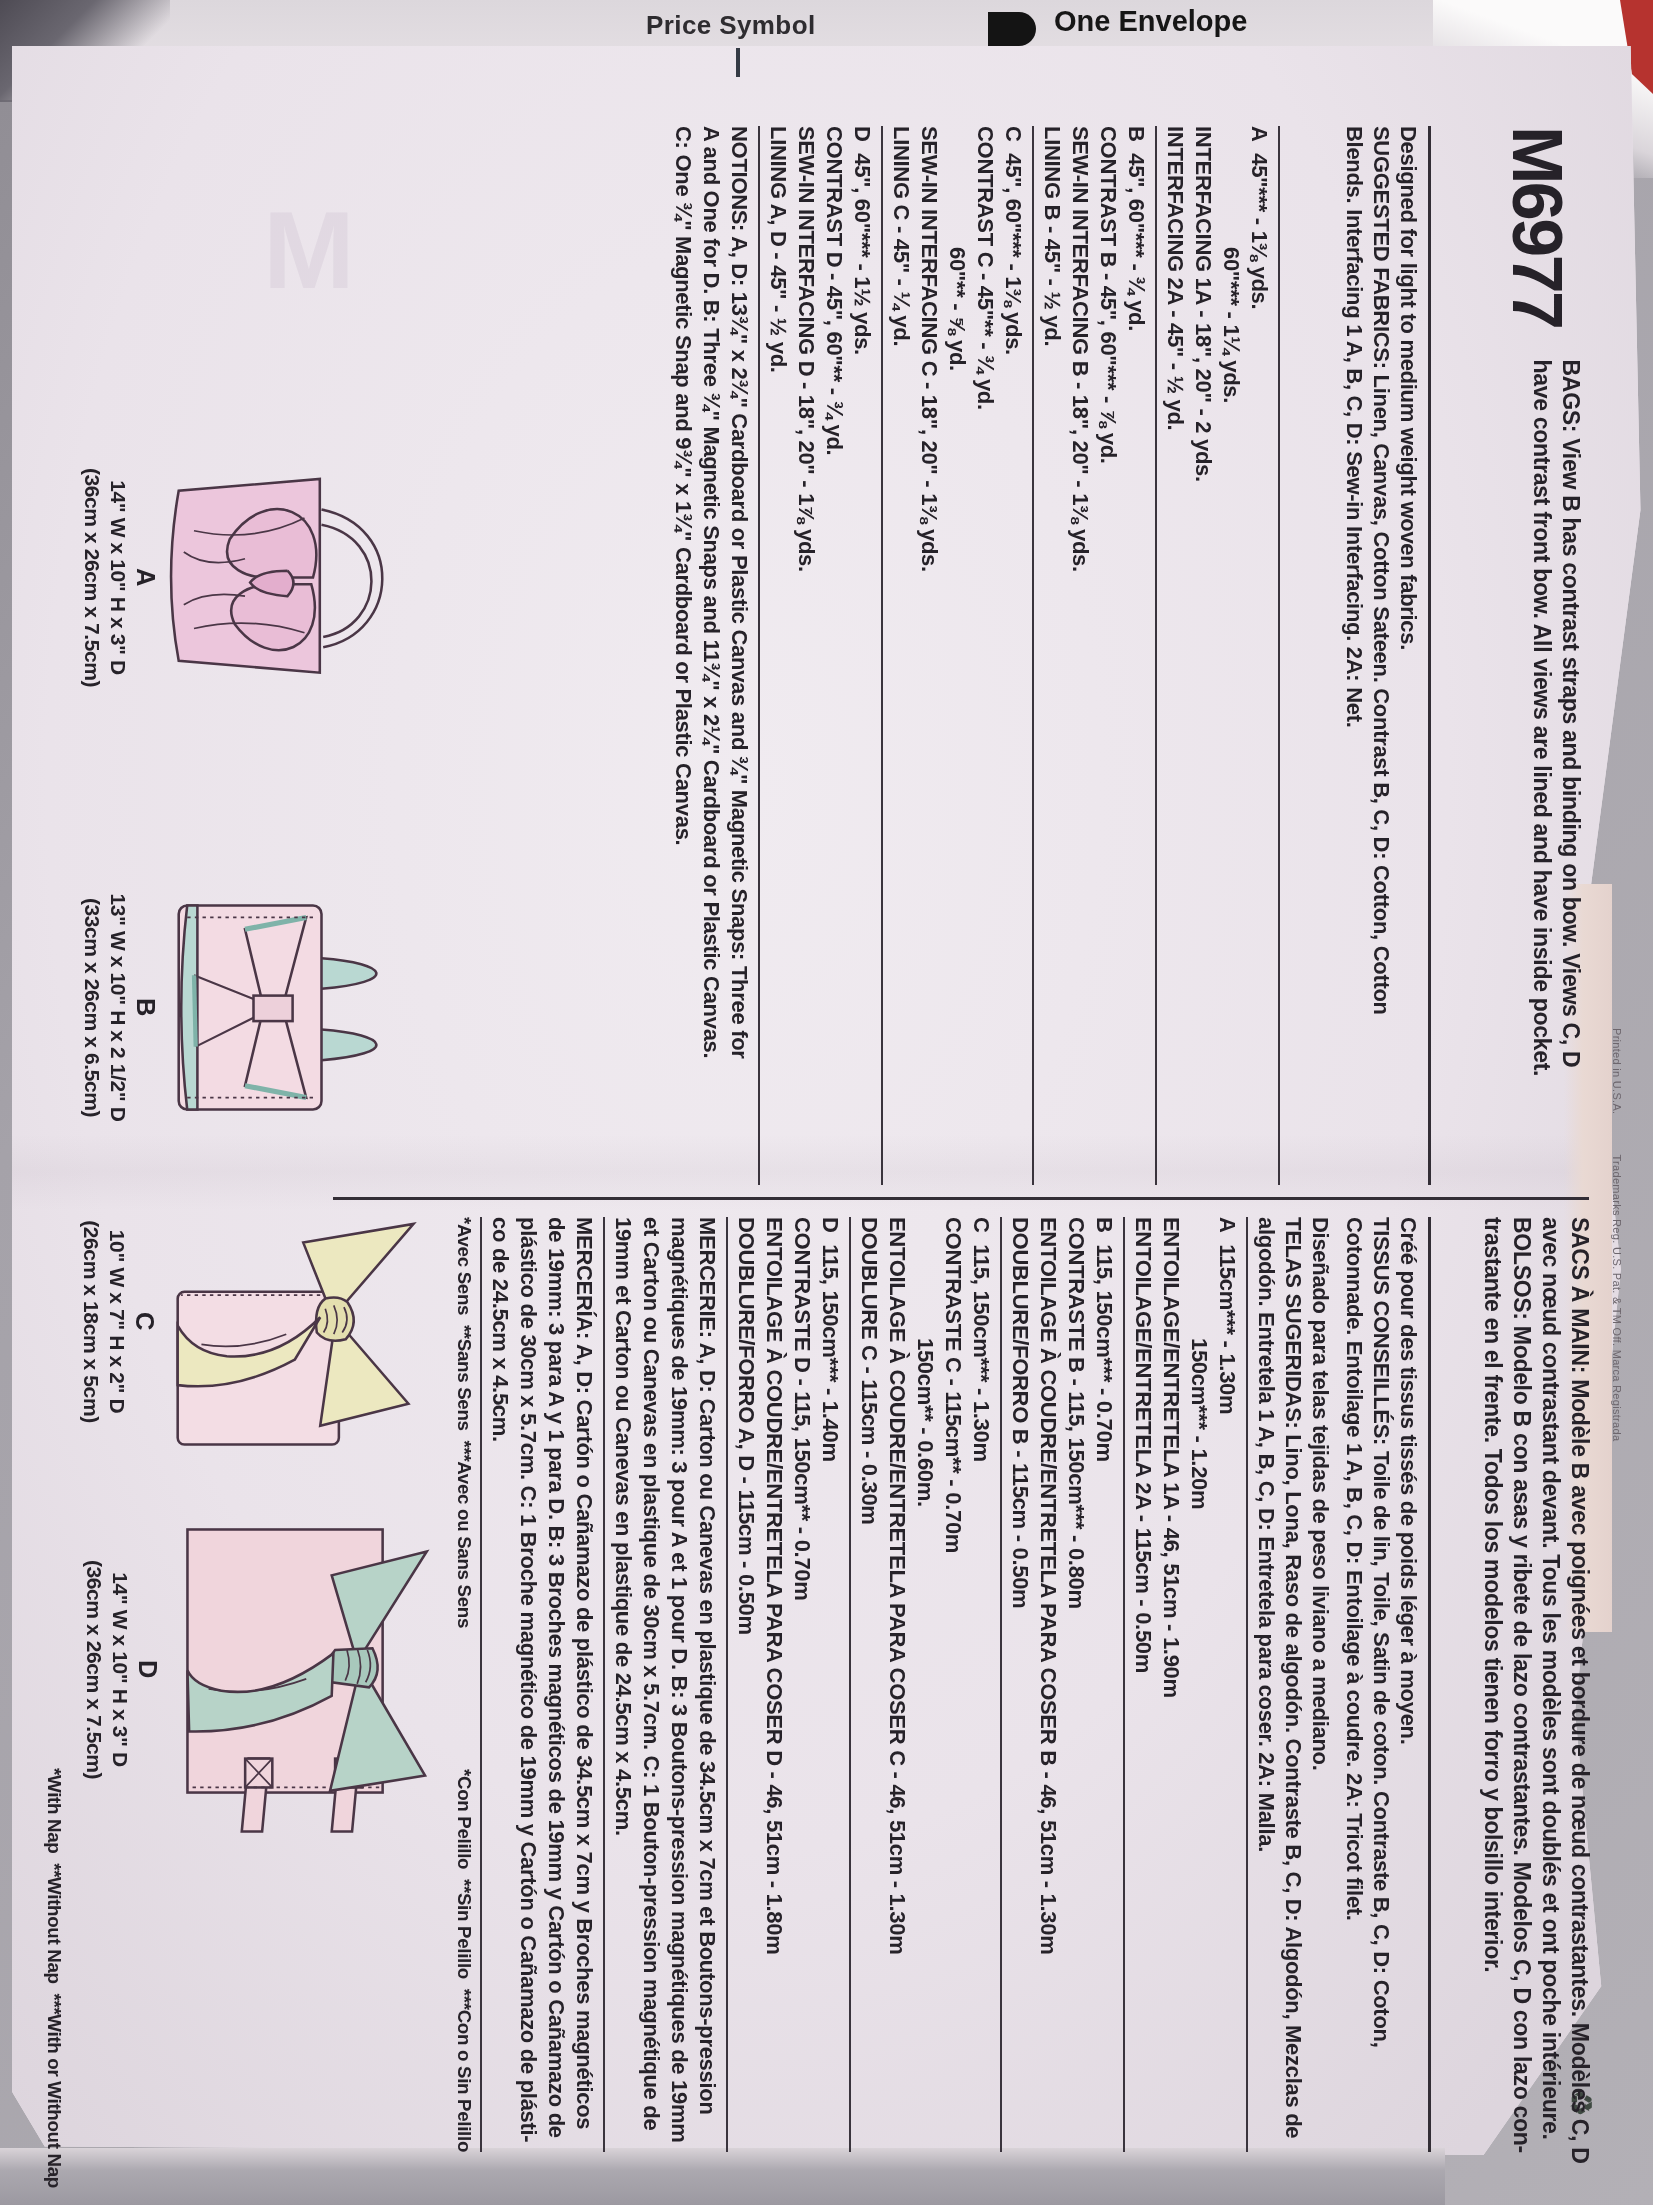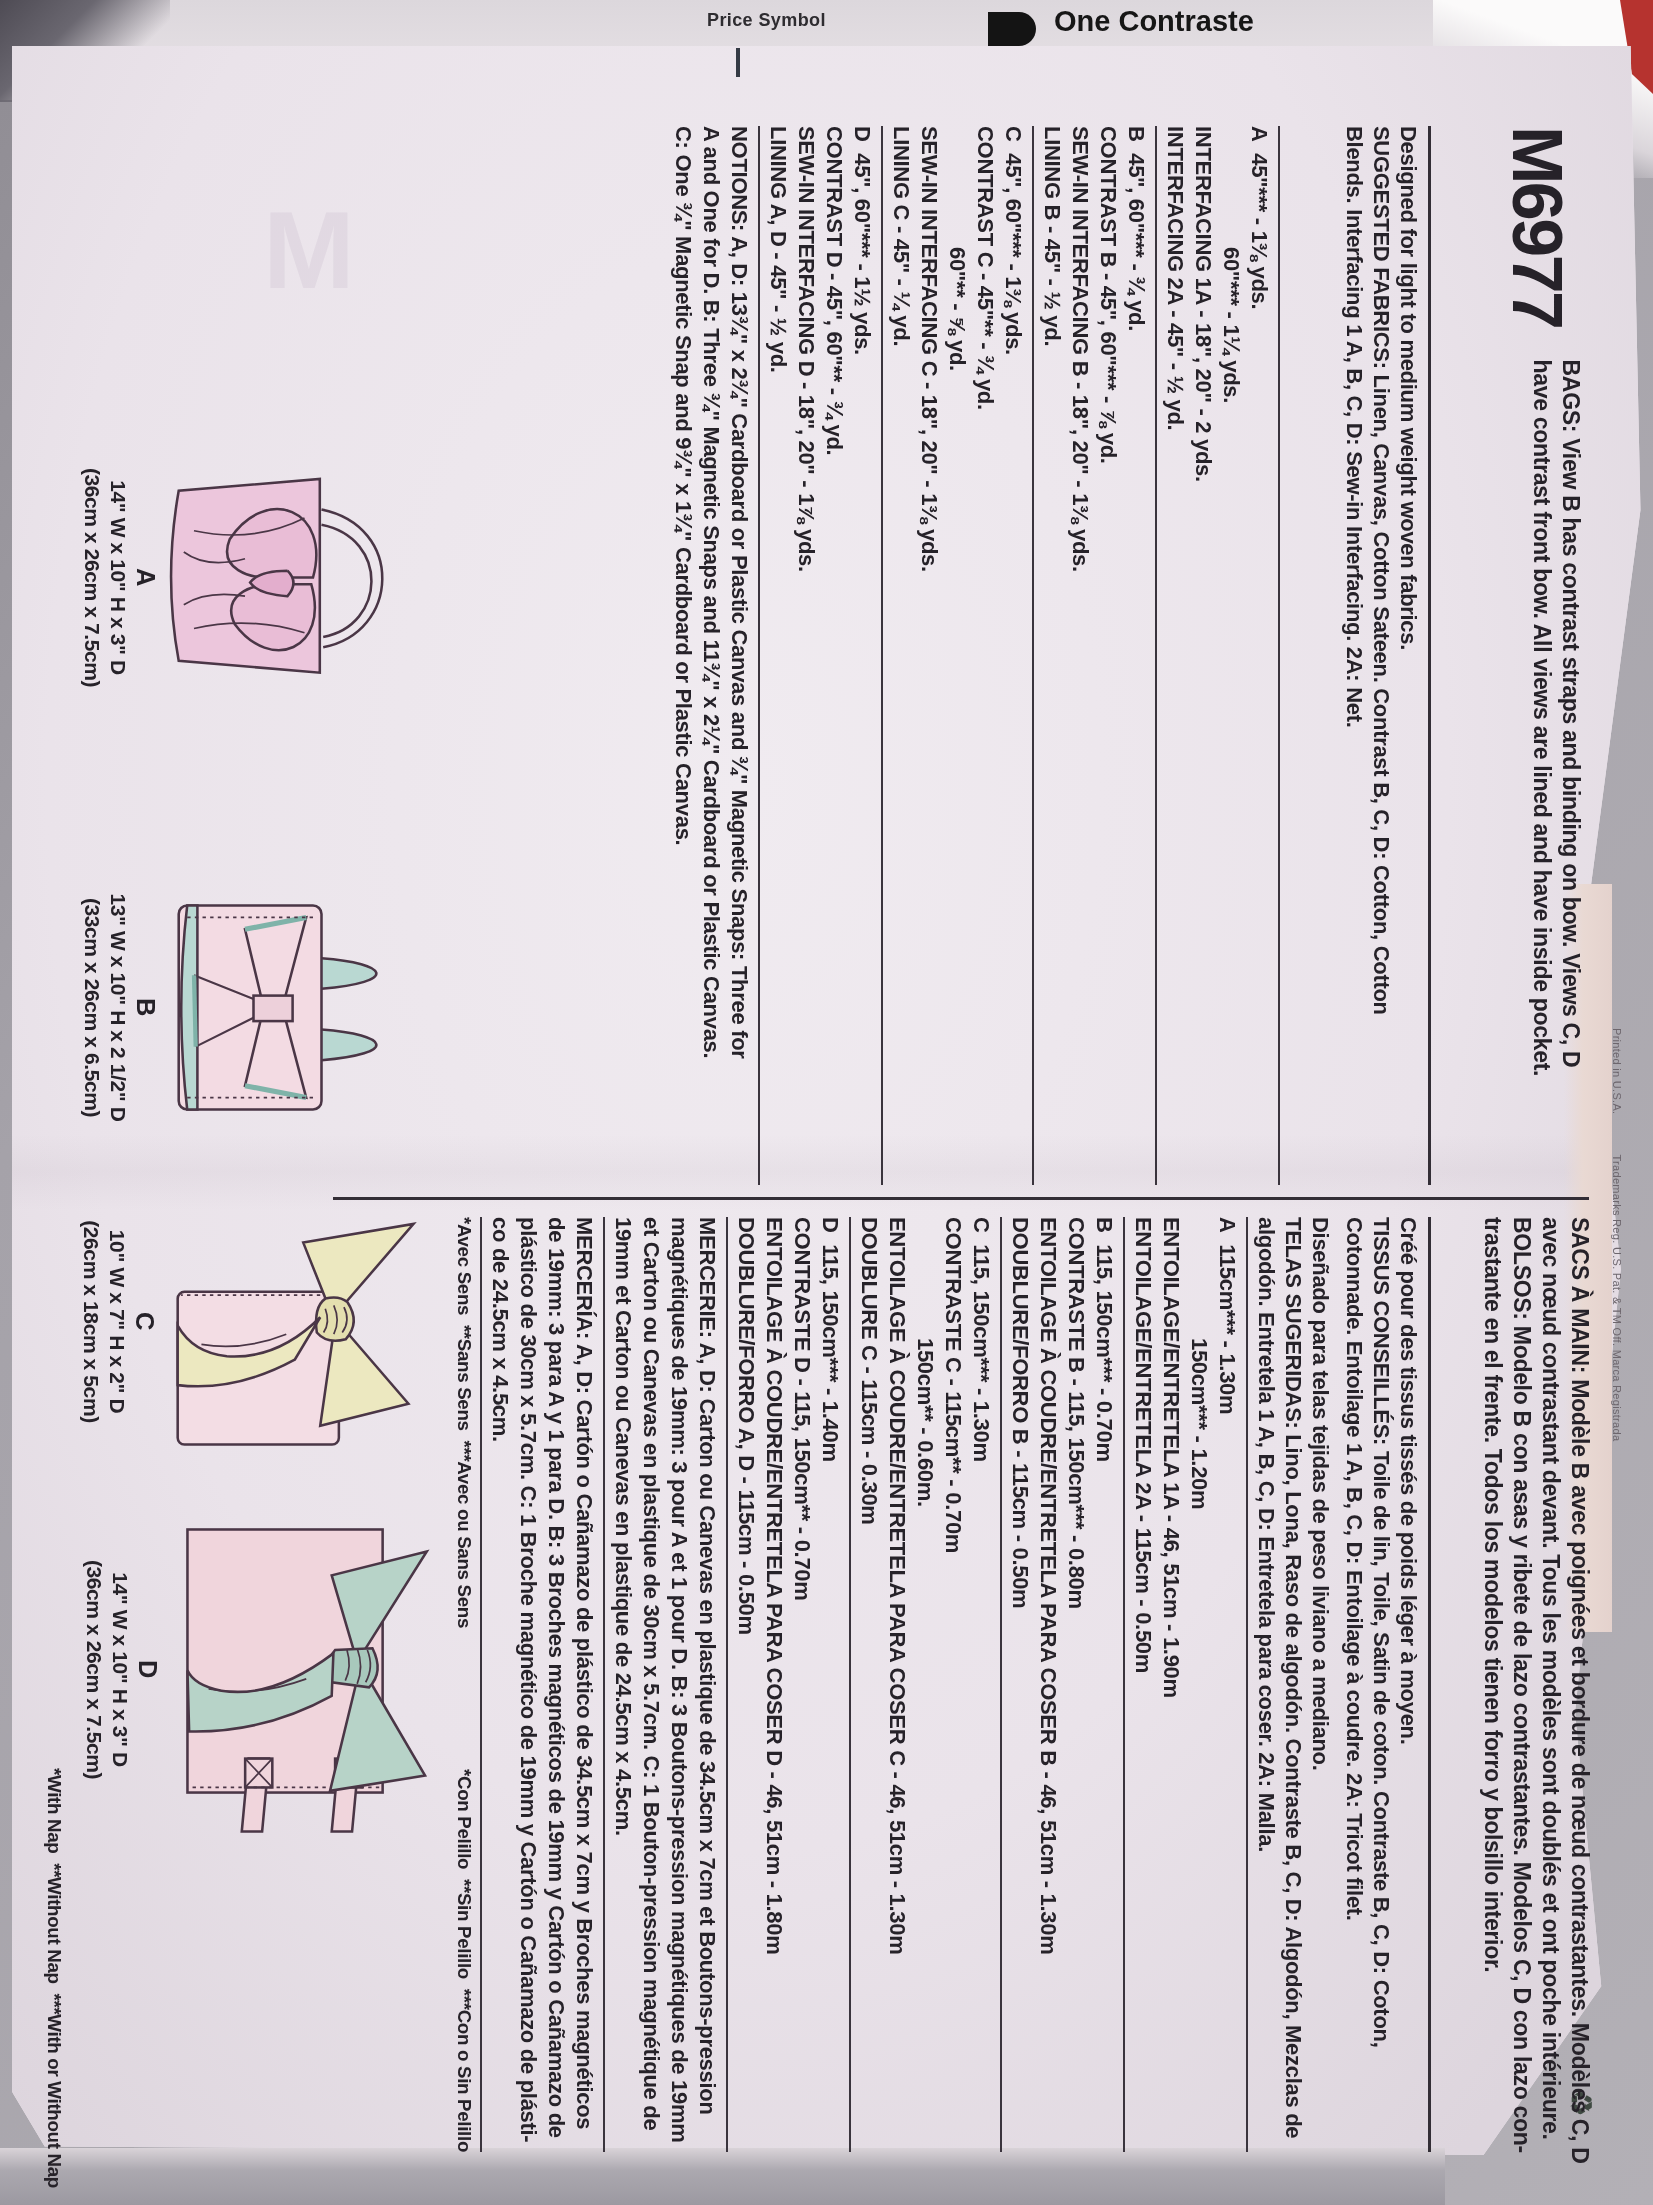--- a/index.html
+++ b/index.html
@@ -4,21 +4,21 @@
 <style>
   html,body{margin:0;padding:0;background:#7e7b82;}
   #gframe{position:relative;width:1654px;height:2205px;overflow:hidden;
     background:linear-gradient(135deg,#8f8c93 0%,#a5a2a9 30%,#b3b0b6 100%);
     font-family:"Liberation Sans",sans-serif;}
   
   #topstrip{position:absolute;left:0;top:0;width:1654px;height:100px;
     background:linear-gradient(180deg,#dcd7dc 0%,#e6e1e5 80%);}
   #tl-shadow{position:absolute;left:0;top:0;width:170px;height:102px;
     background:linear-gradient(135deg,#4e4b54 0%,#6a6770 35%,rgba(120,117,126,0) 70%);}
-  .pricesym{position:absolute;left:707px;top:10.2px;font-size:18px;font-weight:600;
+  .pricesym{position:absolute;left:646px;top:10.2px;font-size:26px;font-weight:600;
     color:#2e2c30;letter-spacing:0.4px;}
   .tline{position:absolute;left:563px;top:49px;width:228px;height:5.1px;background:#2c3a46;}
   .ttick{position:absolute;left:674px;top:54px;width:4.2px;height:20.4px;background:#20262e;}
   .ttick2{position:absolute;left:736px;top:48px;width:4.2px;height:29px;background:#343a44;}
   .halfdisc{position:absolute;left:988px;top:12px;width:48px;height:34px;background:#141414;
     border-radius:0 34px 34px 0;}
   .oneenv{position:absolute;left:1054px;top:5.1px;font-size:29px;font-weight:700;color:#161616;}
   #tr-wedge{position:absolute;right:0;top:0;width:221px;height:178px;
     background:linear-gradient(200deg,#fbfafa 30%,#dad5da 60%,rgba(222,217,222,0) 75%);}
   #tr-red{position:absolute;right:0;top:0;width:34px;height:95px;background:#b6332f;
@@ -63,21 +63,21 @@
 </head>
 <body>
 <div id="gframe">
 
   <div id="topstrip">
     <div id="tl-shadow"></div>
     <div class="pricesym">Price Symbol</div>
     <div class="tline"></div>
     <div class="ttick"></div>
     <div class="halfdisc"></div>
-    <div class="oneenv">One Contraste</div>
+    <div class="oneenv">One Envelope</div>
     <div id="tr-wedge"></div>
     <div id="tr-red"></div>
   </div>
 
   <div id="paper">
     <div class="crease"></div>
     <div class="ghostM">M</div>
   </div>
   <div id="pinkband"></div>
   <div id="bottomstrip"></div>

